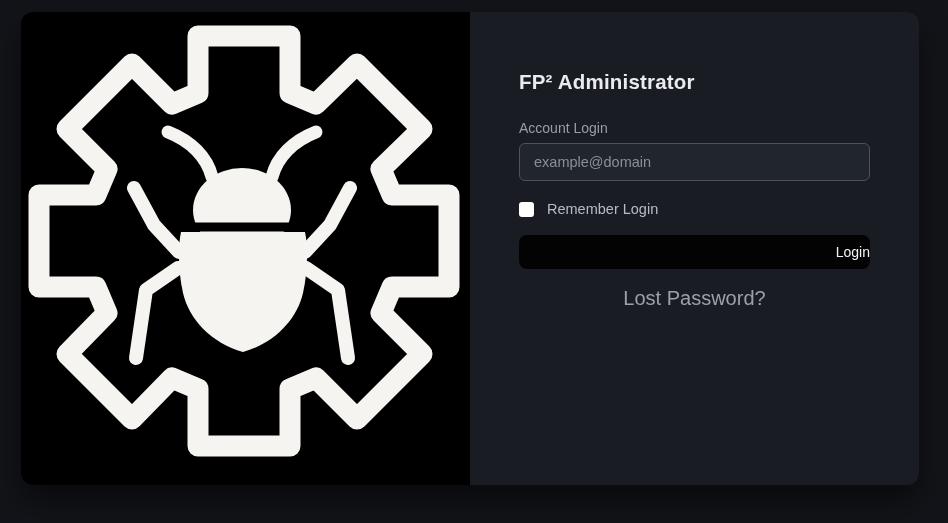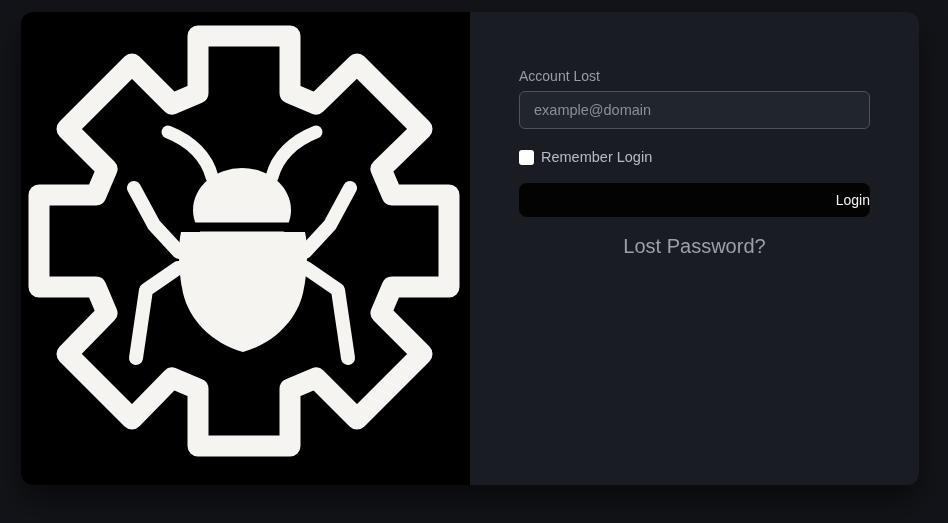--- a/index.html
+++ b/index.html
@@ -58,21 +58,21 @@
     font-family: inherit;
     padding: 7px 14px;
     outline: none;
   }
   .text-input::placeholder { color: #8a9098; opacity: 1; }
   .mail-group { margin-bottom: 20px; }
   .pass-group { margin-bottom: 27px; }
   .remember-row {
     display: flex;
     align-items: center;
-    gap: 7px;
+    gap: 13px;
     margin-bottom: 18px;
     cursor: default;
   }
   .checkbox {
     width: 15px; height: 15px;
     background: #ffffff;
     border-radius: 3px;
     flex: none;
     cursor: pointer;
   }
@@ -122,23 +122,24 @@
       <path d="M285,255 L317,277 L327,345" fill="none" stroke="#f6f4f0" stroke-width="14" stroke-linecap="round" stroke-linejoin="round"></path>
 
       <line x1="150" y1="214" x2="292" y2="214" stroke="#000000" stroke-width="9"></line>
 
       <path d="M160,219 L284,219 C287,233 287,258 282,280 C276,306 254,330 222,339 C190,330 168,306 162,280 C157,258 157,233 160,219 Z" fill="#f6f4f0"></path>
     </svg>
   </div>
 
   <div class="form-panel">
 
+    <div class="title">FP² Administrator</div>
 
     <div class="mail-group">
-      <label class="field-label">Account Lost</label>
+      <label class="field-label">Account Login</label>
       <input type="text" class="text-input" placeholder="example@domain" style="">
     </div>
 
 
     <div class="remember-row">
       <span class="checkbox"></span>
       <span class="remember-label">Remember Login</span>
     </div>
 
     <button class="login-btn">Login</button>

